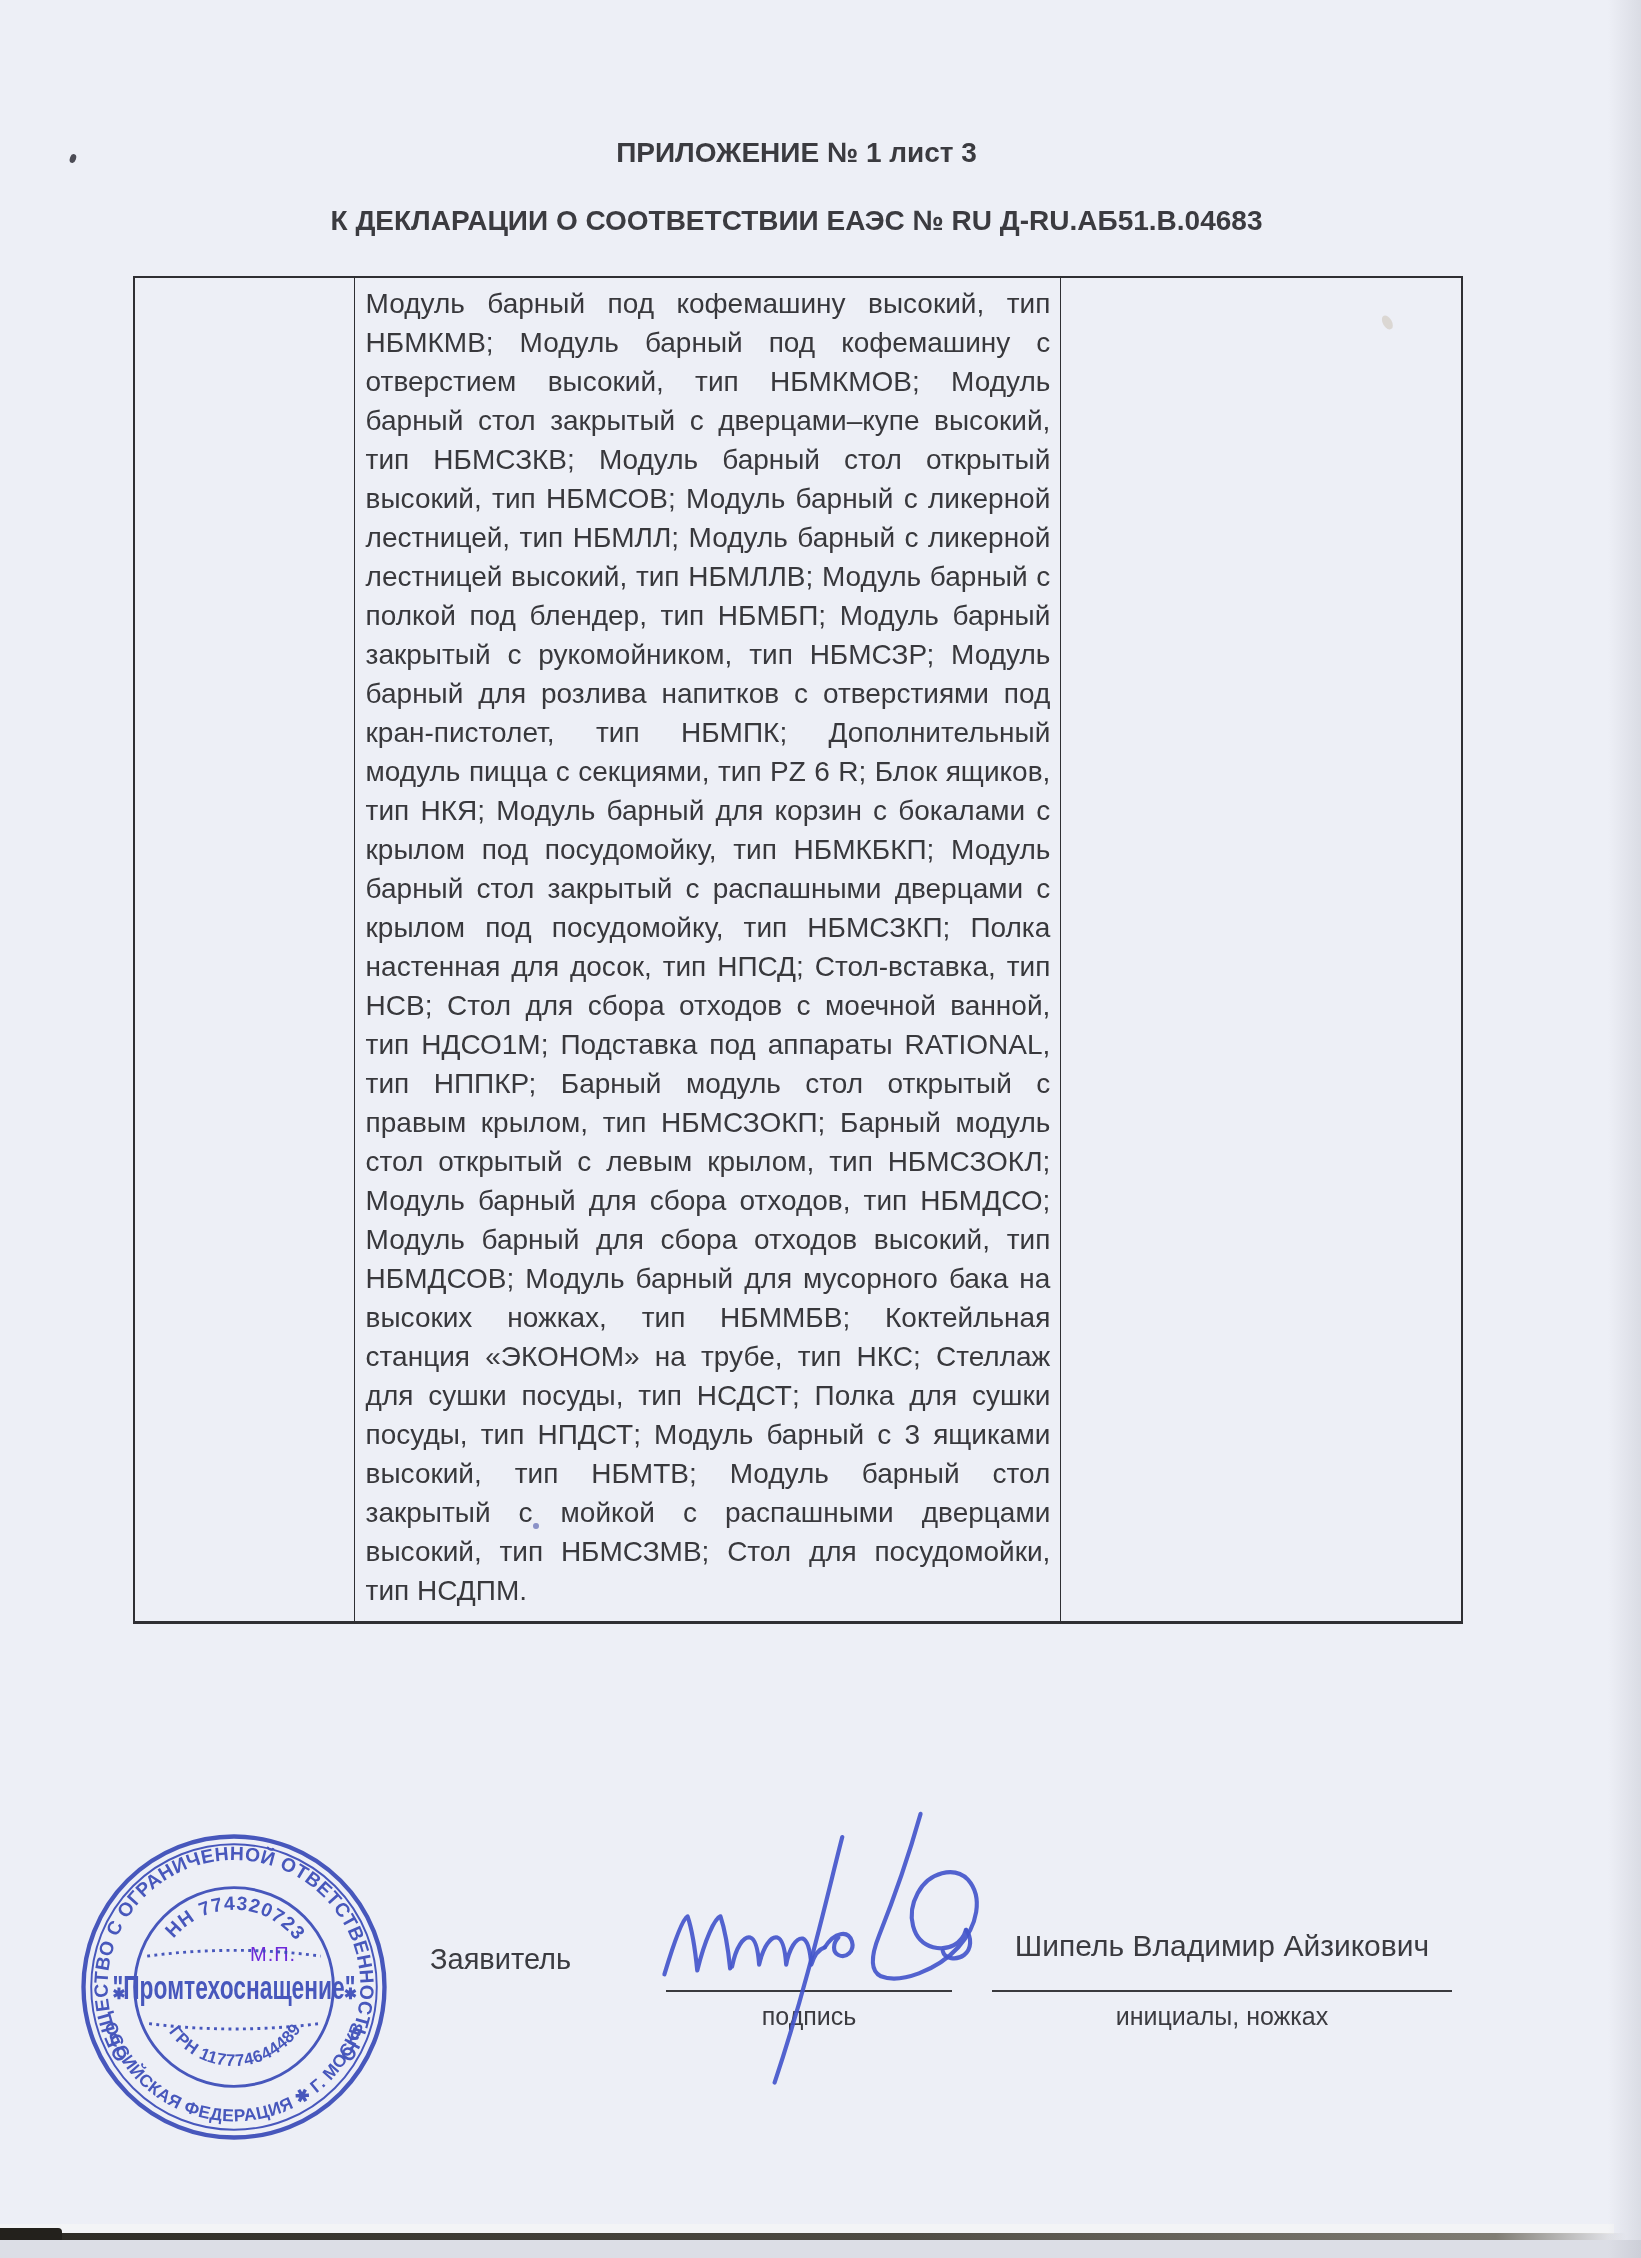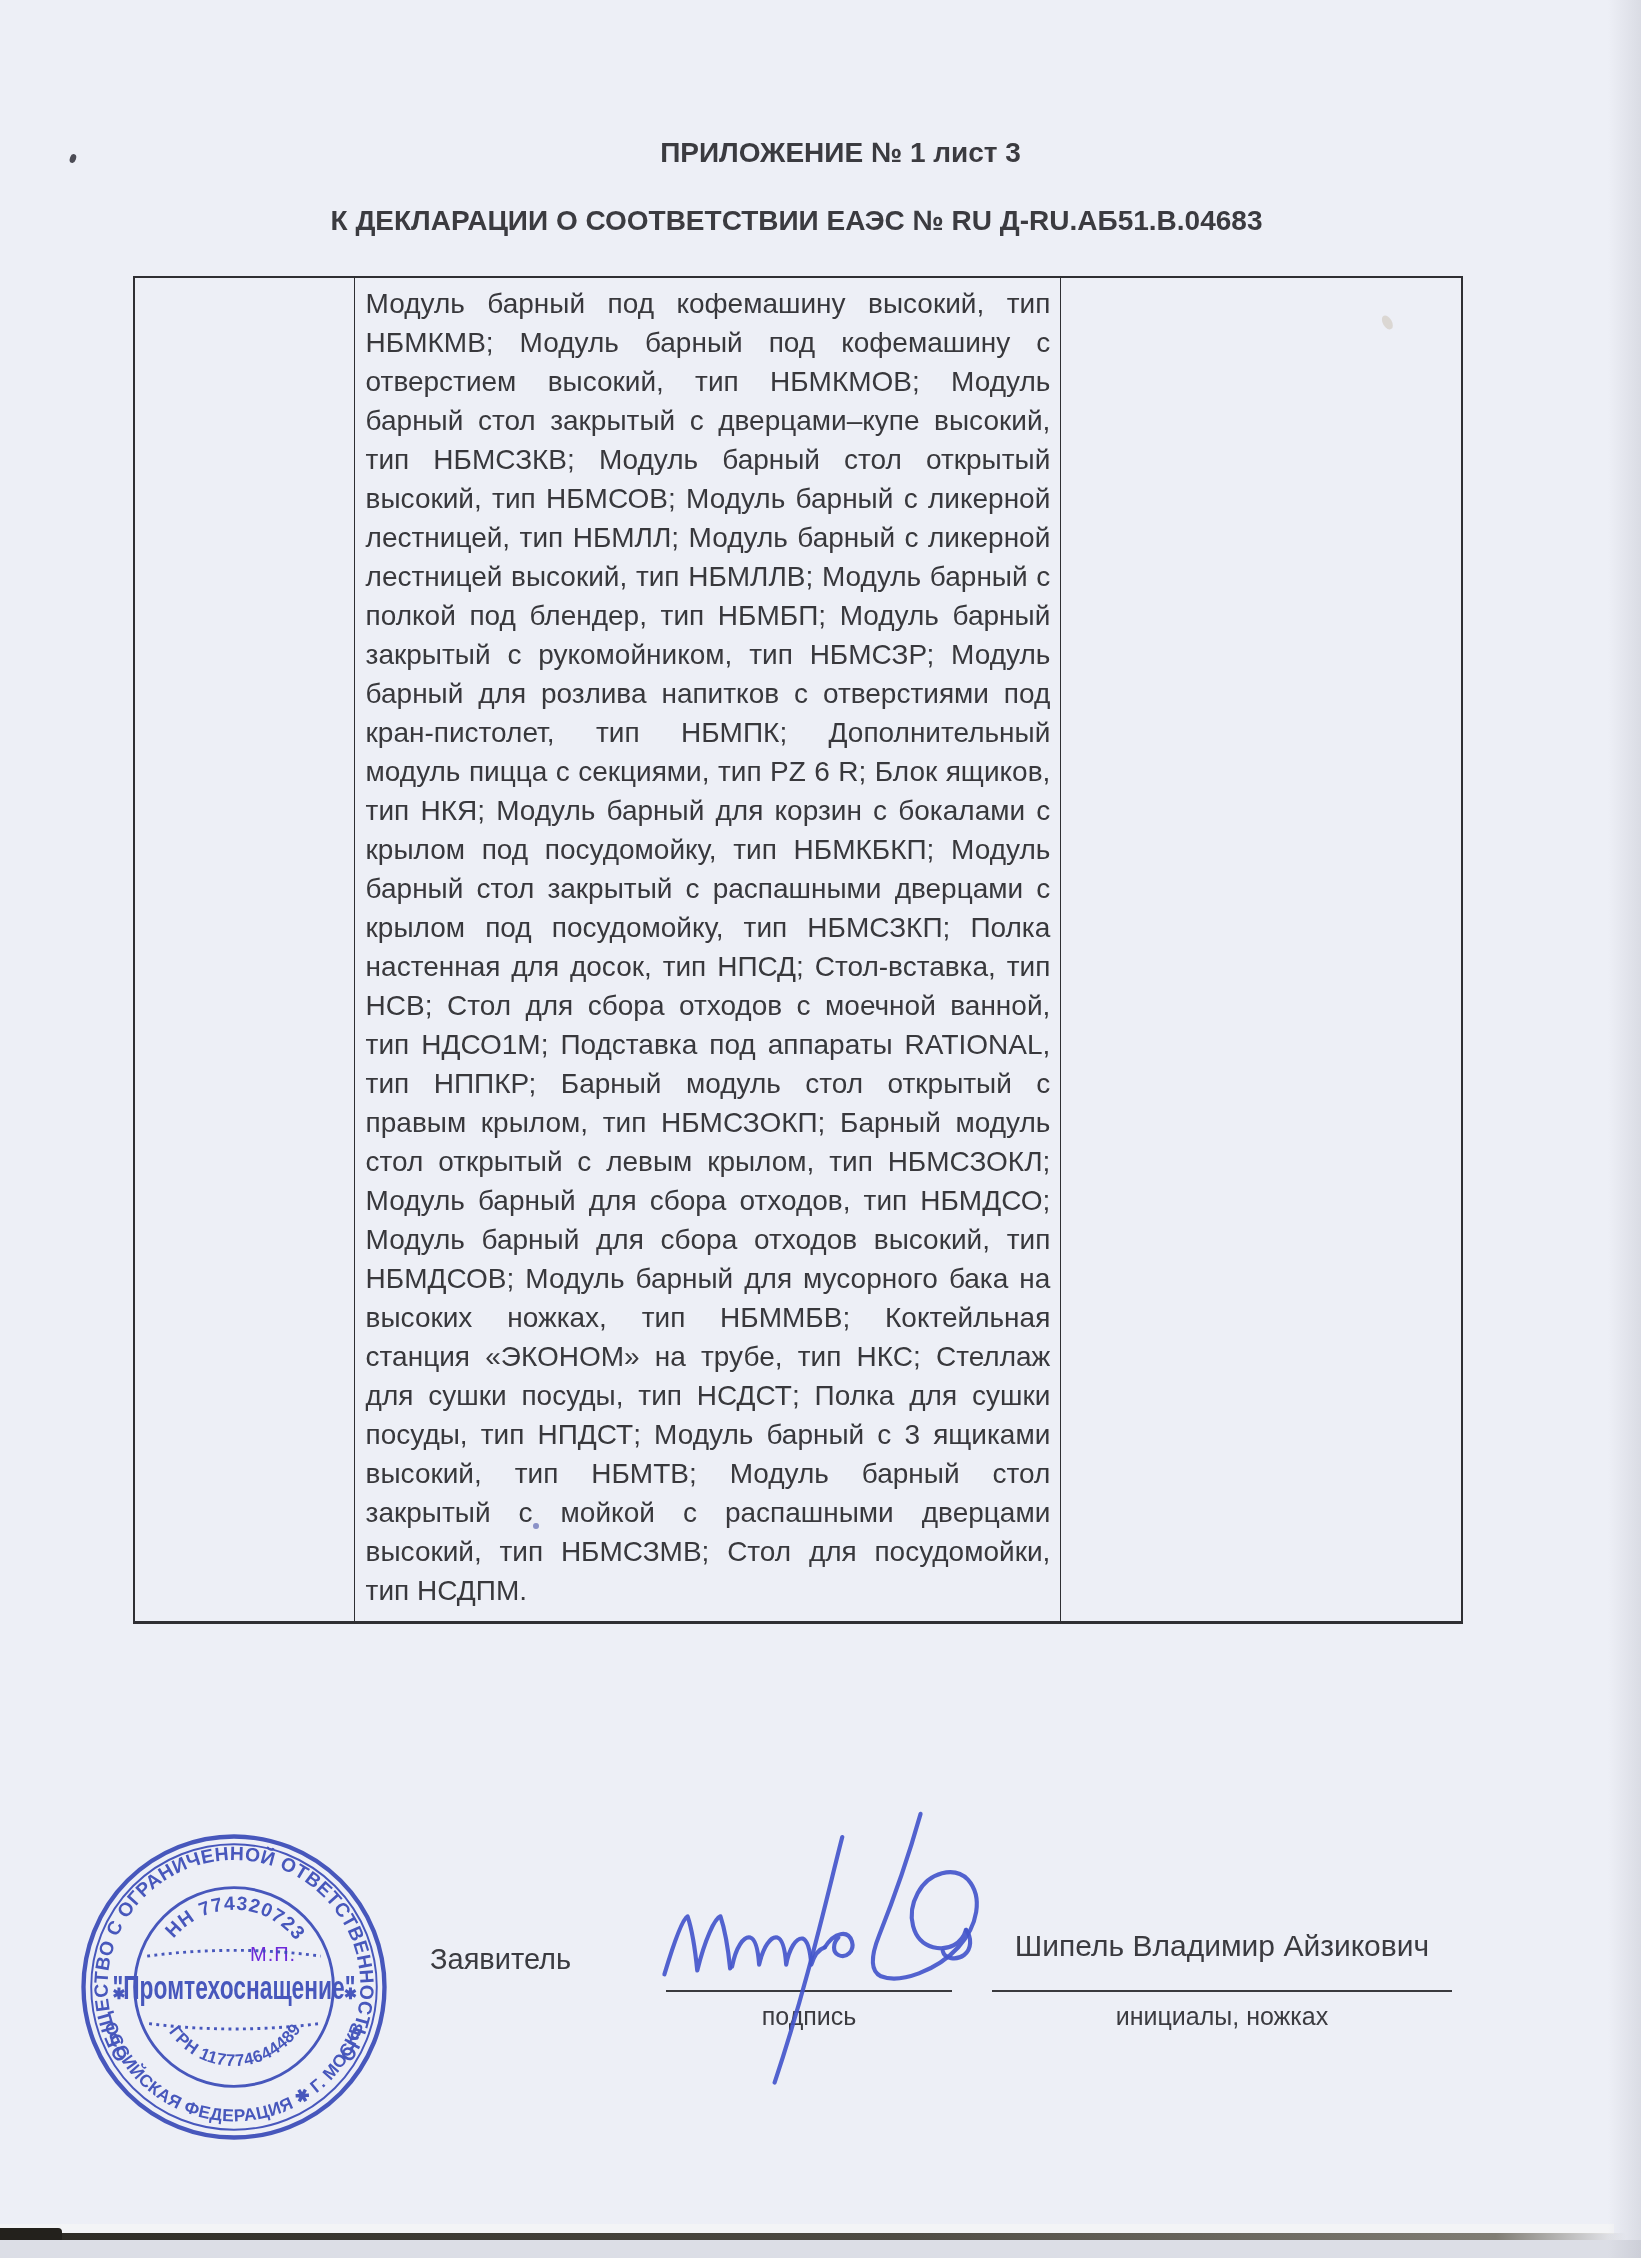--- a/index.html
+++ b/index.html
@@ -4,21 +4,21 @@
 <style>
   html,body{margin:0;padding:0;}
   body{width:1641px;height:2258px;position:relative;overflow:hidden;
        font-family:"Liberation Sans", sans-serif;
        background:#edeff6;}
   .page{position:absolute;inset:0;}
   
   .hdr{position:absolute;left:0;width:1593px;text-align:center;
        font-weight:bold;color:#3b3b40;}
   .h1{top:62px;font-size:30px;letter-spacing:0.5px;}
-  .h2{top:137px;font-size:28px;padding-left:44px;}
+  .h2{top:137px;font-size:28px;}
   .h3{top:205px;font-size:28px;}
   
   .tbl{position:absolute;left:133px;top:276px;width:1330px;display:flex;
        border:2.9px solid #2f2f33;border-bottom-width:3.9px;box-sizing:border-box;}
   .c1{width:220px;border-right:1.9px solid #2f2f33;box-sizing:border-box;}
   .c2{width:706px;border-right:1.9px solid #2f2f33;box-sizing:border-box;
       padding:5.8px 9.7px 11.6px 10.6px;font-size:28px;line-height:39px;
       text-align:justify;color:#38383c;}
   .c3{flex:1;}
   

